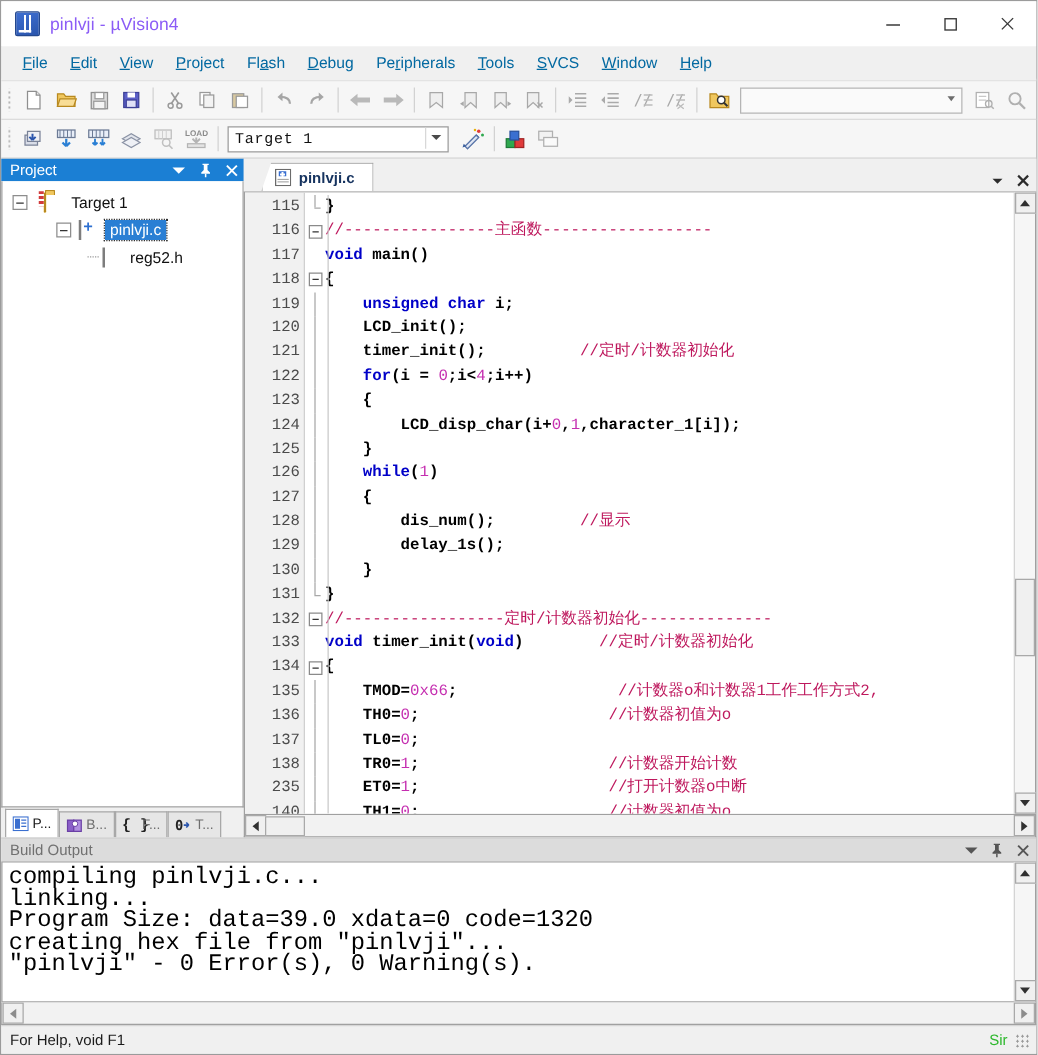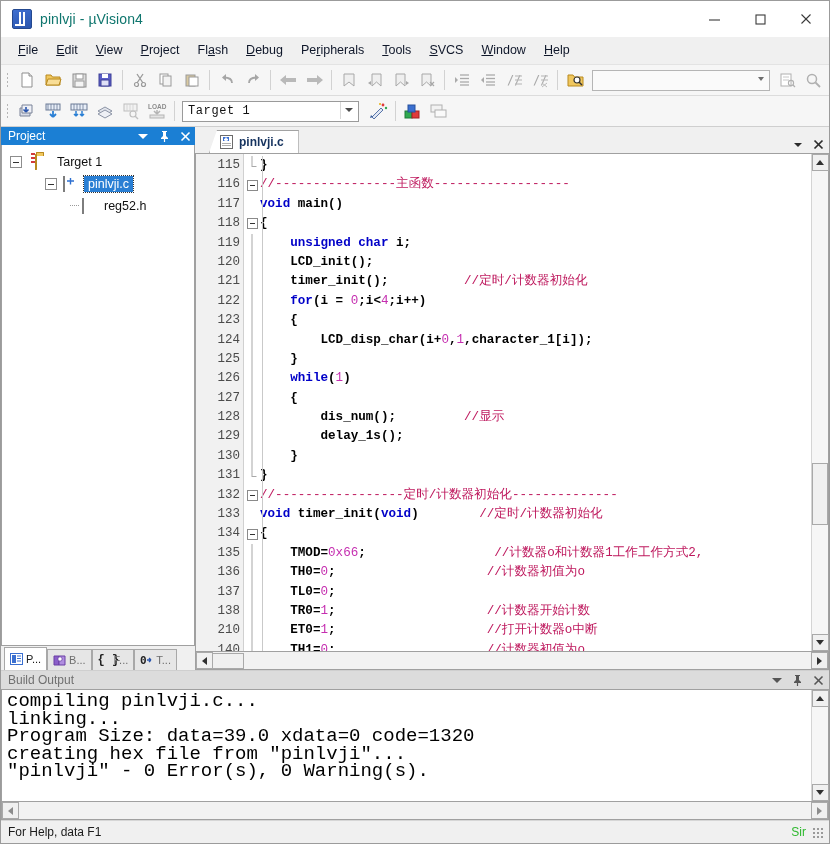--- a/index.html
+++ b/index.html
@@ -31,36 +31,36 @@
     position:relative;flex:none;
   }
   .title-icon:after{
     content:"";position:absolute;left:3px;top:2px;right:3px;bottom:2px;
     background:
       linear-gradient(to right,transparent 0 3px,#fff 3px 5px,transparent 5px 7px,#fff 7px 9px,transparent 9px);
   }
   .title-icon:before{
     content:"";position:absolute;left:2px;bottom:2px;width:10px;height:2px;background:#fff;
   }
-  .title-text{font-size:14px;color:#0f766e;letter-spacing:.1px;}
+  .title-text{font-size:14px;color:#8b5cf6;letter-spacing:.1px;}
   .win-buttons{position:absolute;right:0;top:0;height:36px;display:flex;}
   .win-btn{
     width:46px;height:36px;display:flex;align-items:center;justify-content:center;
     font-size:15px;color:#3a3a3a;line-height:1;
   }
   .win-btn svg{display:block;}
 
   
   .menubar{
     height:26px;min-height:26px;background:#f0f0f0;
     display:flex;align-items:center;padding-left:8px;
     border-bottom:1px solid #f0f0f0;
   }
   .menu-item{
-    padding:4px 9px;font-size:12.5px;color:#0f172a;white-space:nowrap;
+    padding:4px 9px;font-size:12.5px;color:#0369a1;white-space:nowrap;
   }
   .menu-item u{text-decoration:underline;}
 
   
   .toolbar{
     height:30px;min-height:30px;background:#f6f6f6;
     display:flex;align-items:center;
     border-top:1px solid #e3e3e3;
     position:relative;
   }
@@ -770,21 +770,21 @@
               <div class="ln">129</div>
               <div class="ln">130</div>
               <div class="ln">131</div>
               <div class="ln">132</div>
               <div class="ln">133</div>
               <div class="ln">134</div>
               <div class="ln">135</div>
               <div class="ln">136</div>
               <div class="ln">137</div>
               <div class="ln">138</div>
-              <div class="ln">210</div>
+              <div class="ln">235</div>
               <div class="ln">140</div>
             </div>
           <div class="foldcol" id="foldcol">
               <div class="fl">
                 <span class="fend"></span>
               </div>
               <div class="fl">
                 <span class="fbox"></span>
               </div>
               <div class="fl"></div>
@@ -917,20 +917,20 @@
       <div class="sbtn">
           <span class="tri lf" style="border-right-color:#8c8c8c"></span>
         </div>
       <div class="sbtn">
           <span class="tri rt" style="border-left-color:#8c8c8c"></span>
         </div>
     </div>
   </div>
 
   <div class="statusbar">
-    <span>For Help, data F1</span>
+    <span>For Help, void F1</span>
     <span class="status-right">
       <span class="sir">Sir</span>
       <span class="sizegrip"></span>
     </span>
   </div>
 
 </div>
 
 </body></html>

